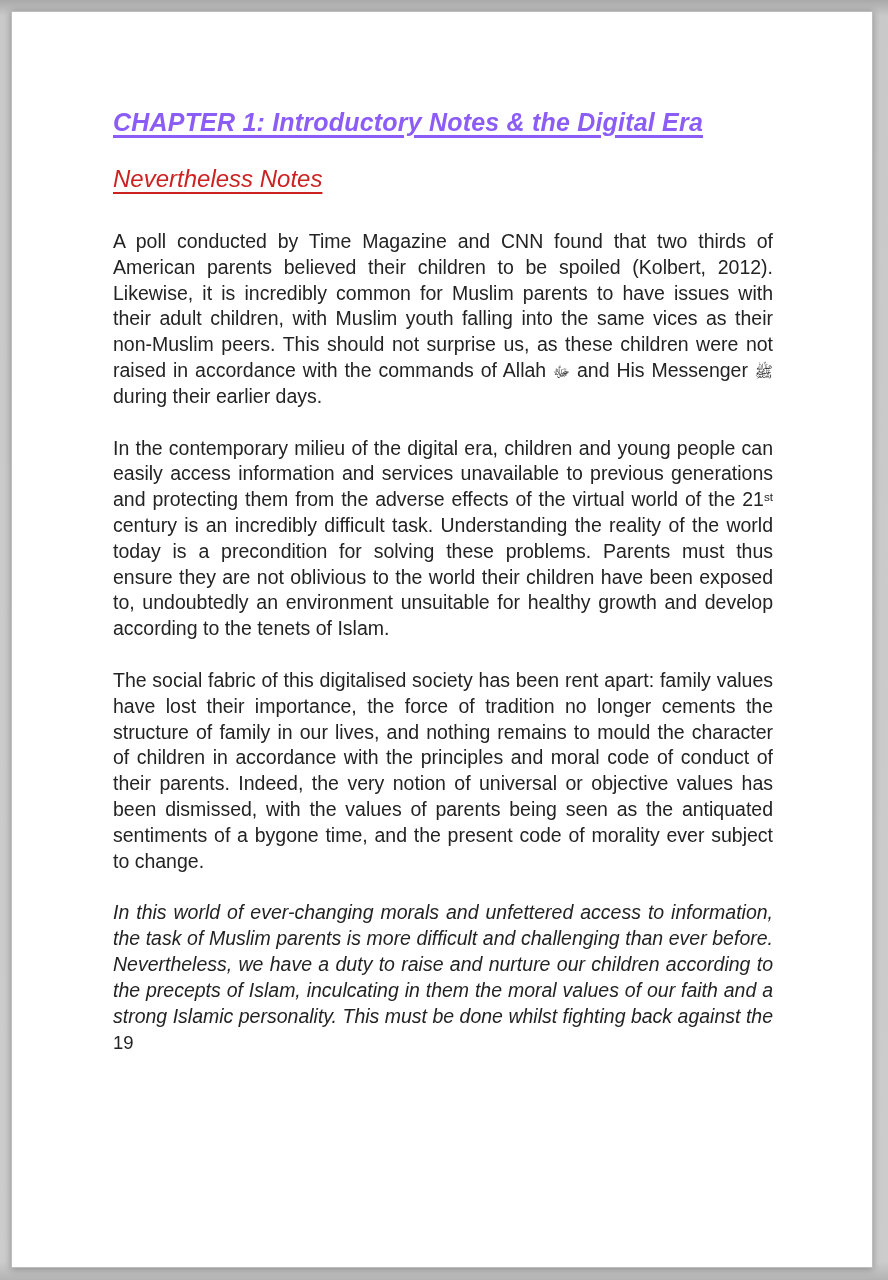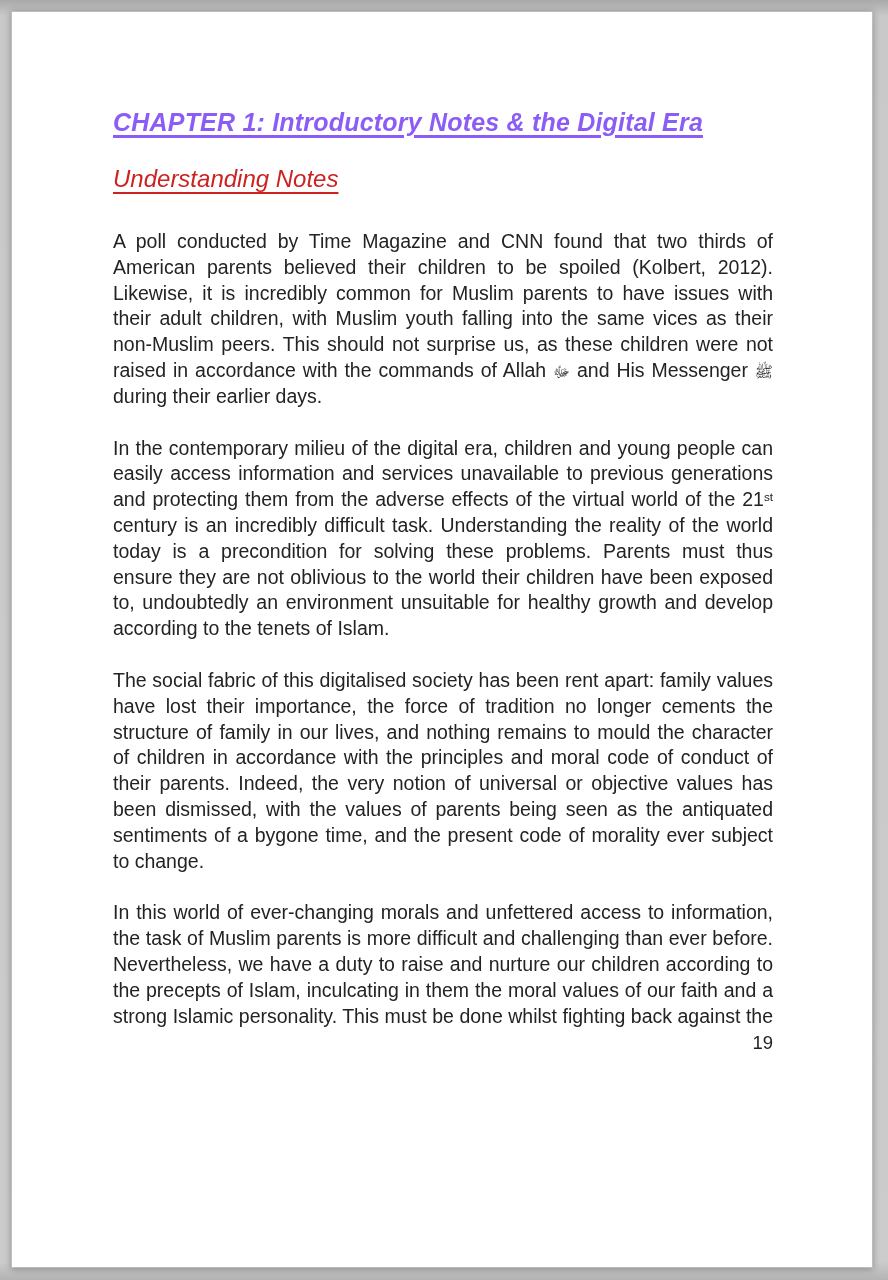--- a/index.html
+++ b/index.html
@@ -53,51 +53,52 @@
 
   p.body {
     font-size: 19.5px;
     line-height: 25.8px;
     text-align: justify;
     margin: 0 0 26px 0;
   }
   p.body.force-justify-last {
     text-align-last: justify;
     margin-bottom: 3px;
+    font-style: italic;
   }
 
   .ordinal-sup {
     font-size: 0.6em;
     position: relative;
     top: -0.45em;
     line-height: 0;
   }
 
   .honorific {
     font-size: 15px;
     line-height: 0;
   }
 
   .pagenum {
-    text-align: right;
+    text-align: left;
     font-size: 18.5px;
     color: #232323;
     margin-top: 0;
   }
 </style>
 </head>
 <body>
 
 <div class="backdrop">
   <div class="sheet">
     <div class="content">
 
       <h1 class="chapter">CHAPTER 1: Introductory Notes &amp; the Digital Era</h1>
 
-      <h2 class="section">Understanding Notes</h2>
+      <h2 class="section">Nevertheless Notes</h2>
 
       <p class="body"><span>A poll conducted by Time Magazine and CNN found that two thirds of American parents believed their children to be spoiled (Kolbert, 2012). Likewise, it is incredibly common for Muslim parents to have issues with their adult children, with Muslim youth falling into the same vices as their non-Muslim peers. This should not surprise us, as these children were not raised in accordance with the commands of Allah </span><span class="honorific">ﷻ</span><span> and His Messenger </span><span class="honorific">ﷺ</span><span> during their earlier days.</span></p>
 
       <p class="body"><span>In the contemporary milieu of the digital era, children and young people can easily access information and services unavailable to previous generations and protecting them from the adverse effects of the virtual world of the 21</span><span class="ordinal-sup">st</span><span> century is an incredibly difficult task. Understanding the reality of the world today is a precondition for solving these problems. Parents must thus ensure they are not oblivious to the world their children have been exposed to, undoubtedly an environment unsuitable for healthy growth and develop according to the tenets of Islam.</span></p>
 
       <p class="body">The social fabric of this digitalised society has been rent apart: family values have lost their importance, the force of tradition no longer cements the structure of family in our lives, and nothing remains to mould the character of children in accordance with the principles and moral code of conduct of their parents. Indeed, the very notion of universal or objective values has been dismissed, with the values of parents being seen as the antiquated sentiments of a bygone time, and the present code of morality ever subject to change.</p>
 
       <p class="body force-justify-last">In this world of ever-changing morals and unfettered access to information, the task of Muslim parents is more difficult and challenging than ever before. Nevertheless, we have a duty to raise and nurture our children according to the precepts of Islam, inculcating in them the moral values of our faith and a strong Islamic personality. This must be done whilst fighting back against the</p>
 
       <div class="pagenum">19</div>

